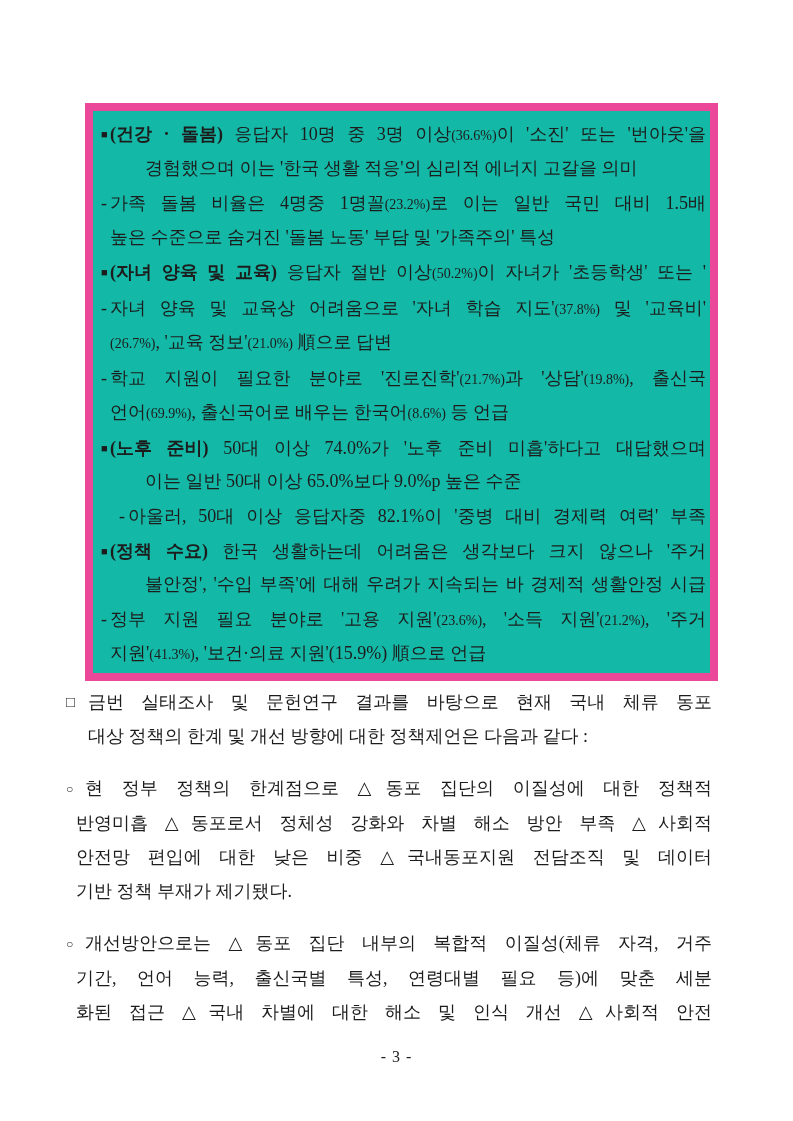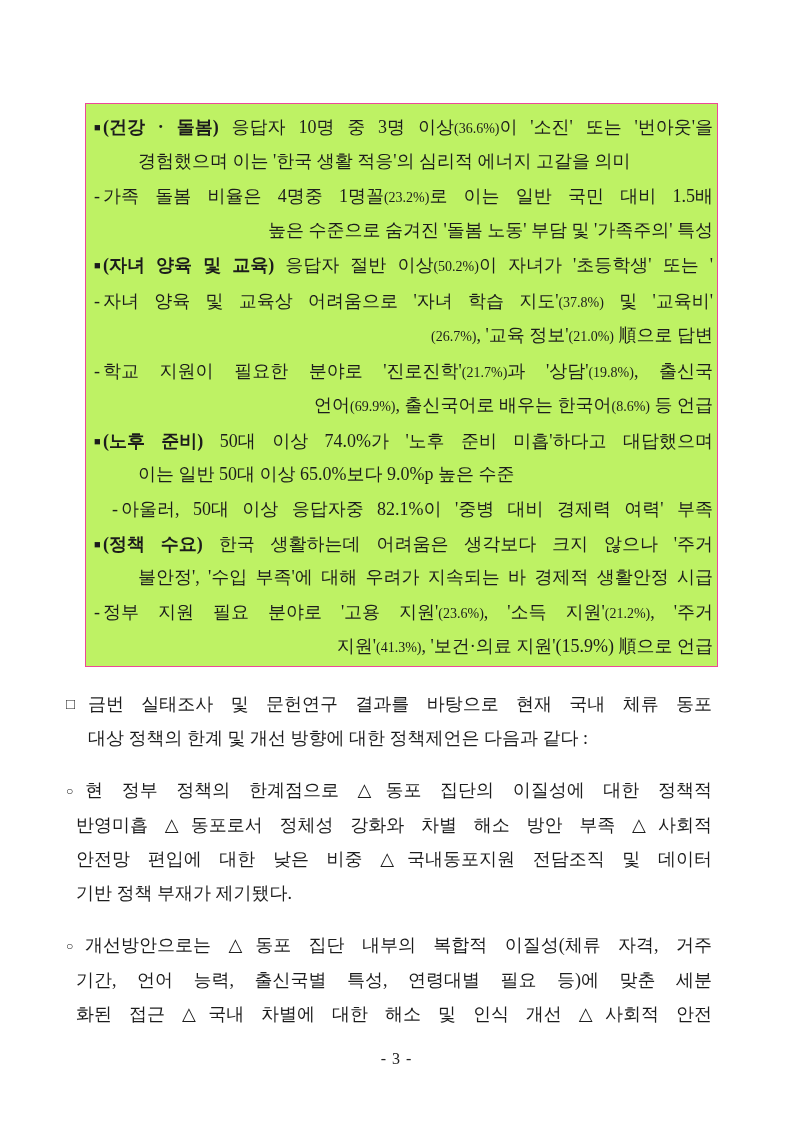--- a/index.html
+++ b/index.html
@@ -2,35 +2,35 @@
 <html lang="ko"><head>
 <meta charset="utf-8">
 <style>
   html,body{margin:0;padding:0;background:#e9e9e9;}
   .page{
     position:relative;width:793px;height:1121px;margin:0 auto;background:#ffffff;
     font-family:"Liberation Serif","DejaVu Serif",serif;color:#1c1c1c;overflow:hidden;
   }
   .summary-box{
     box-sizing:border-box;margin:103px 0 0 85px;width:633px;
-    border:1px solid #ec4899;padding:7px 4px 0 8px;background:#bef264;
+    border:8px solid #ec4899;padding:7px 4px 0 8px;background:#14b8a6;
   }
   .para{margin:0 0 2px 0;}
   .line{line-height:33px;font-size:18px;min-height:33px;}
   .j{text-align:justify;text-align-last:justify;}
   .r-b{font-weight:700;}
   .r-sm{font-size:14px;}
   .marker{display:inline-block;}
   .b-item .marker{width:9px;font-size:11px;vertical-align:2px;}
   .b-item .cont{padding-left:4px;margin-left:40px;}
   .d-item{}
   .d-item .marker{width:9px;}
-  .d-item .cont{padding-left:9px;text-align:right;}
+  .d-item .cont{padding-left:9px;}
   .d-item.tight{margin-left:18px;}
-  .body-section{margin:20px 0 0 66px;width:646px;}
+  .body-section{margin:4px 0 0 66px;width:646px;}
   .body-section .line{line-height:34px;font-size:18px;min-height:34px;}
   .body-section .para{margin:0 0 18px 0;}
   .sq-item .marker{width:22px;font-size:15px;vertical-align:1px;}
   .sq-item .cont{padding-left:22px;}
   .o-item{margin-left:22px;}
   .o-item .marker{width:19px;font-size:12px;vertical-align:1px;}
   .o-item .cont{padding-left:10px;}
   .page-footer{margin-top:8px;text-align:center;font-size:16px;line-height:20px;letter-spacing:1px;color:#222;}
 </style>
 </head>

